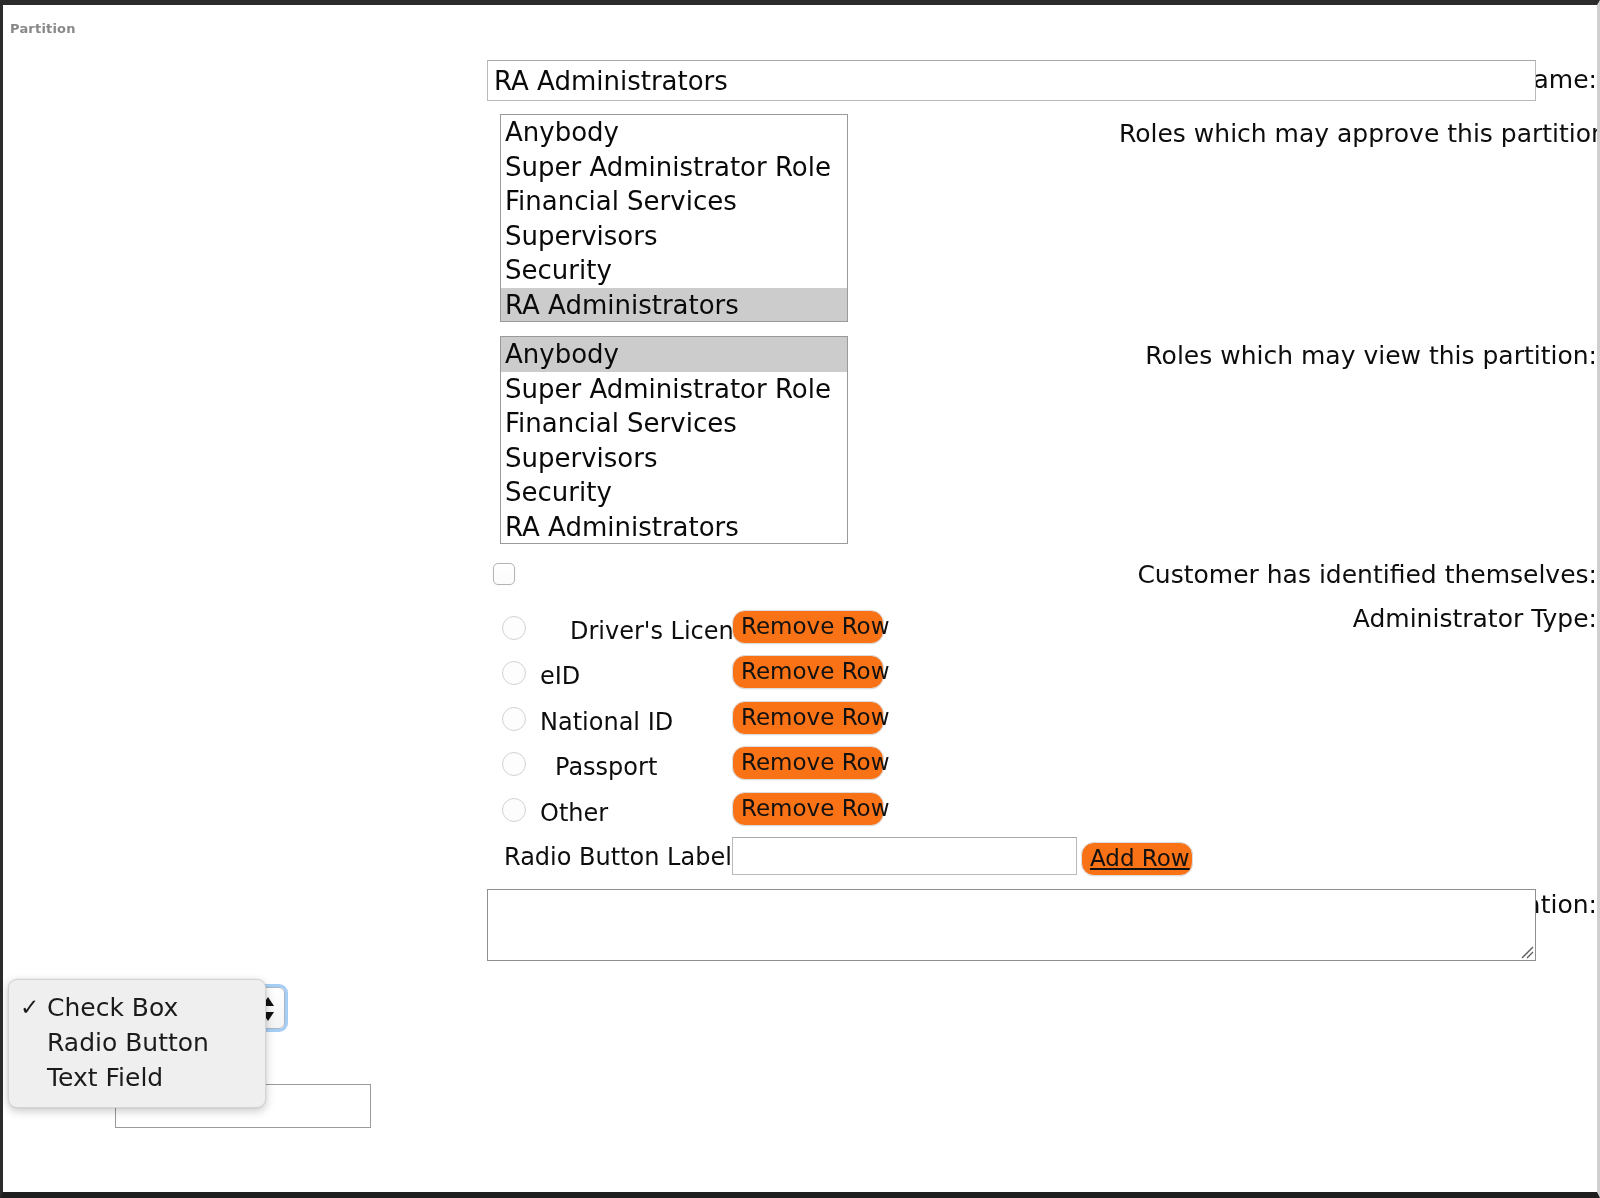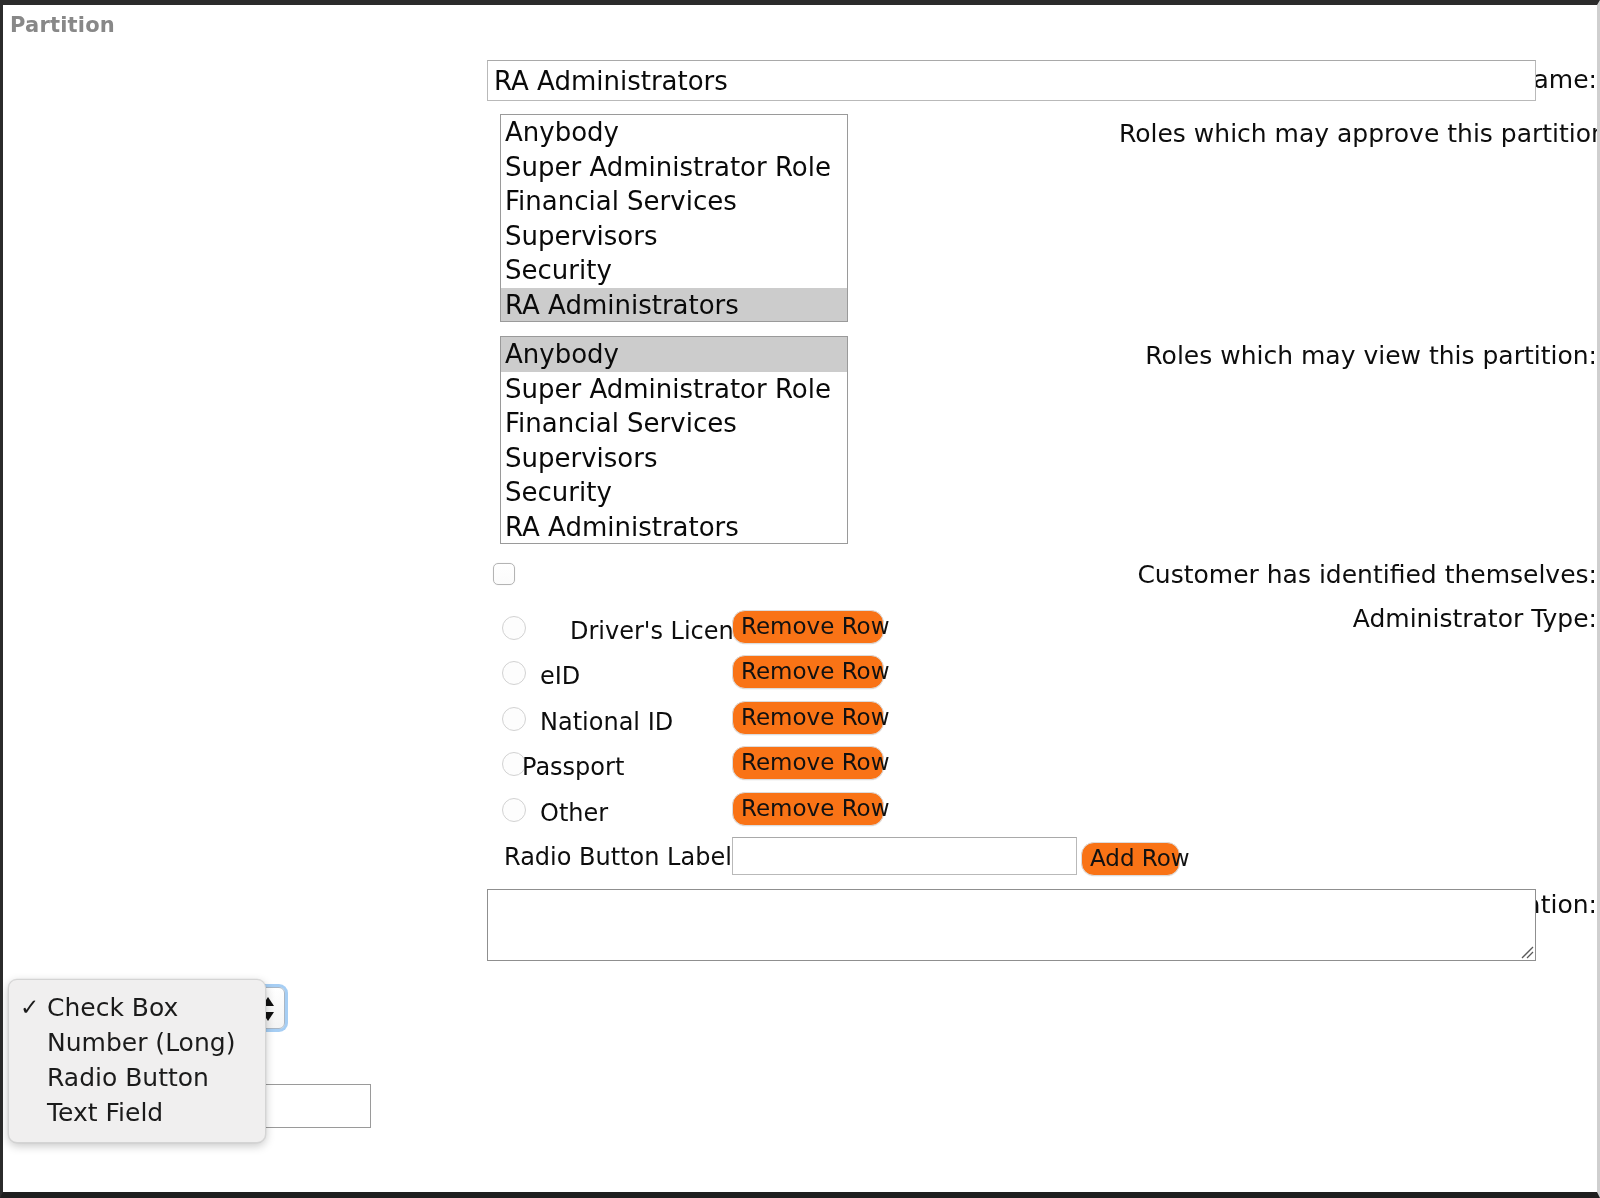--- a/index.html
+++ b/index.html
@@ -22,22 +22,22 @@
     border-bottom: 6px solid #1e1e1e;
     border-left: 3px solid #2b2b2b;
     border-right: 3px solid #cfcfcf;
     background: #ffffff;
     overflow: hidden;
   }
 
   #section-title {
     position: absolute;
     left: 7px;
-    top: 8px;
-    font-size: 21px;
+    top: 16px;
+    font-size: 13px;
     font-weight: bold;
     color: #888888;
     letter-spacing: 0.2px;
   }
 
   .form {
     position: absolute;
     left: 0;
     top: 46px;
     width: 1594px;
@@ -136,21 +136,21 @@
   }
 
   
   #radio-label-input {
     left: 729px;
     top: 786px;
     width: 345px;
     height: 38px;
     font-size: 24px;
   }
-  #add-row-btn { left: 1078px; top: 791px; width: 99px; }
+  #add-row-btn { left: 1078px; top: 791px; width: 112px; text-decoration: underline; }
 
   
   #information-textarea {
     position: absolute;
     left: 484px;
     top: 838px;
     width: 1049px;
     height: 72px;
     background: #ffffff;
     border: 1px solid #8f8f8f;
@@ -272,21 +272,21 @@
 
     <div class="macradio" style="left:499px; top:610px;"></div>
     <div class="radio-label" style="left:537px; top:611px;">eID</div>
     <div class="btn" style="left:729px; top:604px; width:152px;">Remove Row</div>
 
     <div class="macradio" style="left:499px; top:656px;"></div>
     <div class="radio-label" style="left:537px; top:657px;">National ID</div>
     <div class="btn" style="left:729px; top:650px; width:152px;">Remove Row</div>
 
     <div class="macradio" style="left:499px; top:701px;"></div>
-    <div class="radio-label" style="left:519px; top:702px;">Passport</div>
+    <div class="radio-label" style="left:552px; top:702px;">Passport</div>
     <div class="btn" style="left:729px; top:695px; width:152px;">Remove Row</div>
 
     <div class="macradio" style="left:499px; top:747px;"></div>
     <div class="radio-label" style="left:537px; top:748px;">Other</div>
     <div class="btn" style="left:729px; top:741px; width:152px;">Remove Row</div>
 
     <div class="label" style="left:501px; top:794px; font-size:24px;">Radio Button Label:</div>
     <input class="textinput" id="radio-label-input" type="text" value="" style="">
     <div class="btn" id="add-row-btn">Add Row</div>
 
@@ -307,23 +307,20 @@
     <input class="textinput" id="extra-input" type="text" value="" style="">
 
   </div>
 
   <div id="dropdown-popup">
     <div class="mi">
       <span class="tick">✓</span>
       <span>Check Box</span>
     </div>
     <div class="mi">
-      <span>Number (Long)</span>
-    </div>
-    <div class="mi">
       <span>Radio Button</span>
     </div>
     <div class="mi">
       <span>Text Field</span>
     </div>
   </div>
 
 </div>
 
 </body></html>

